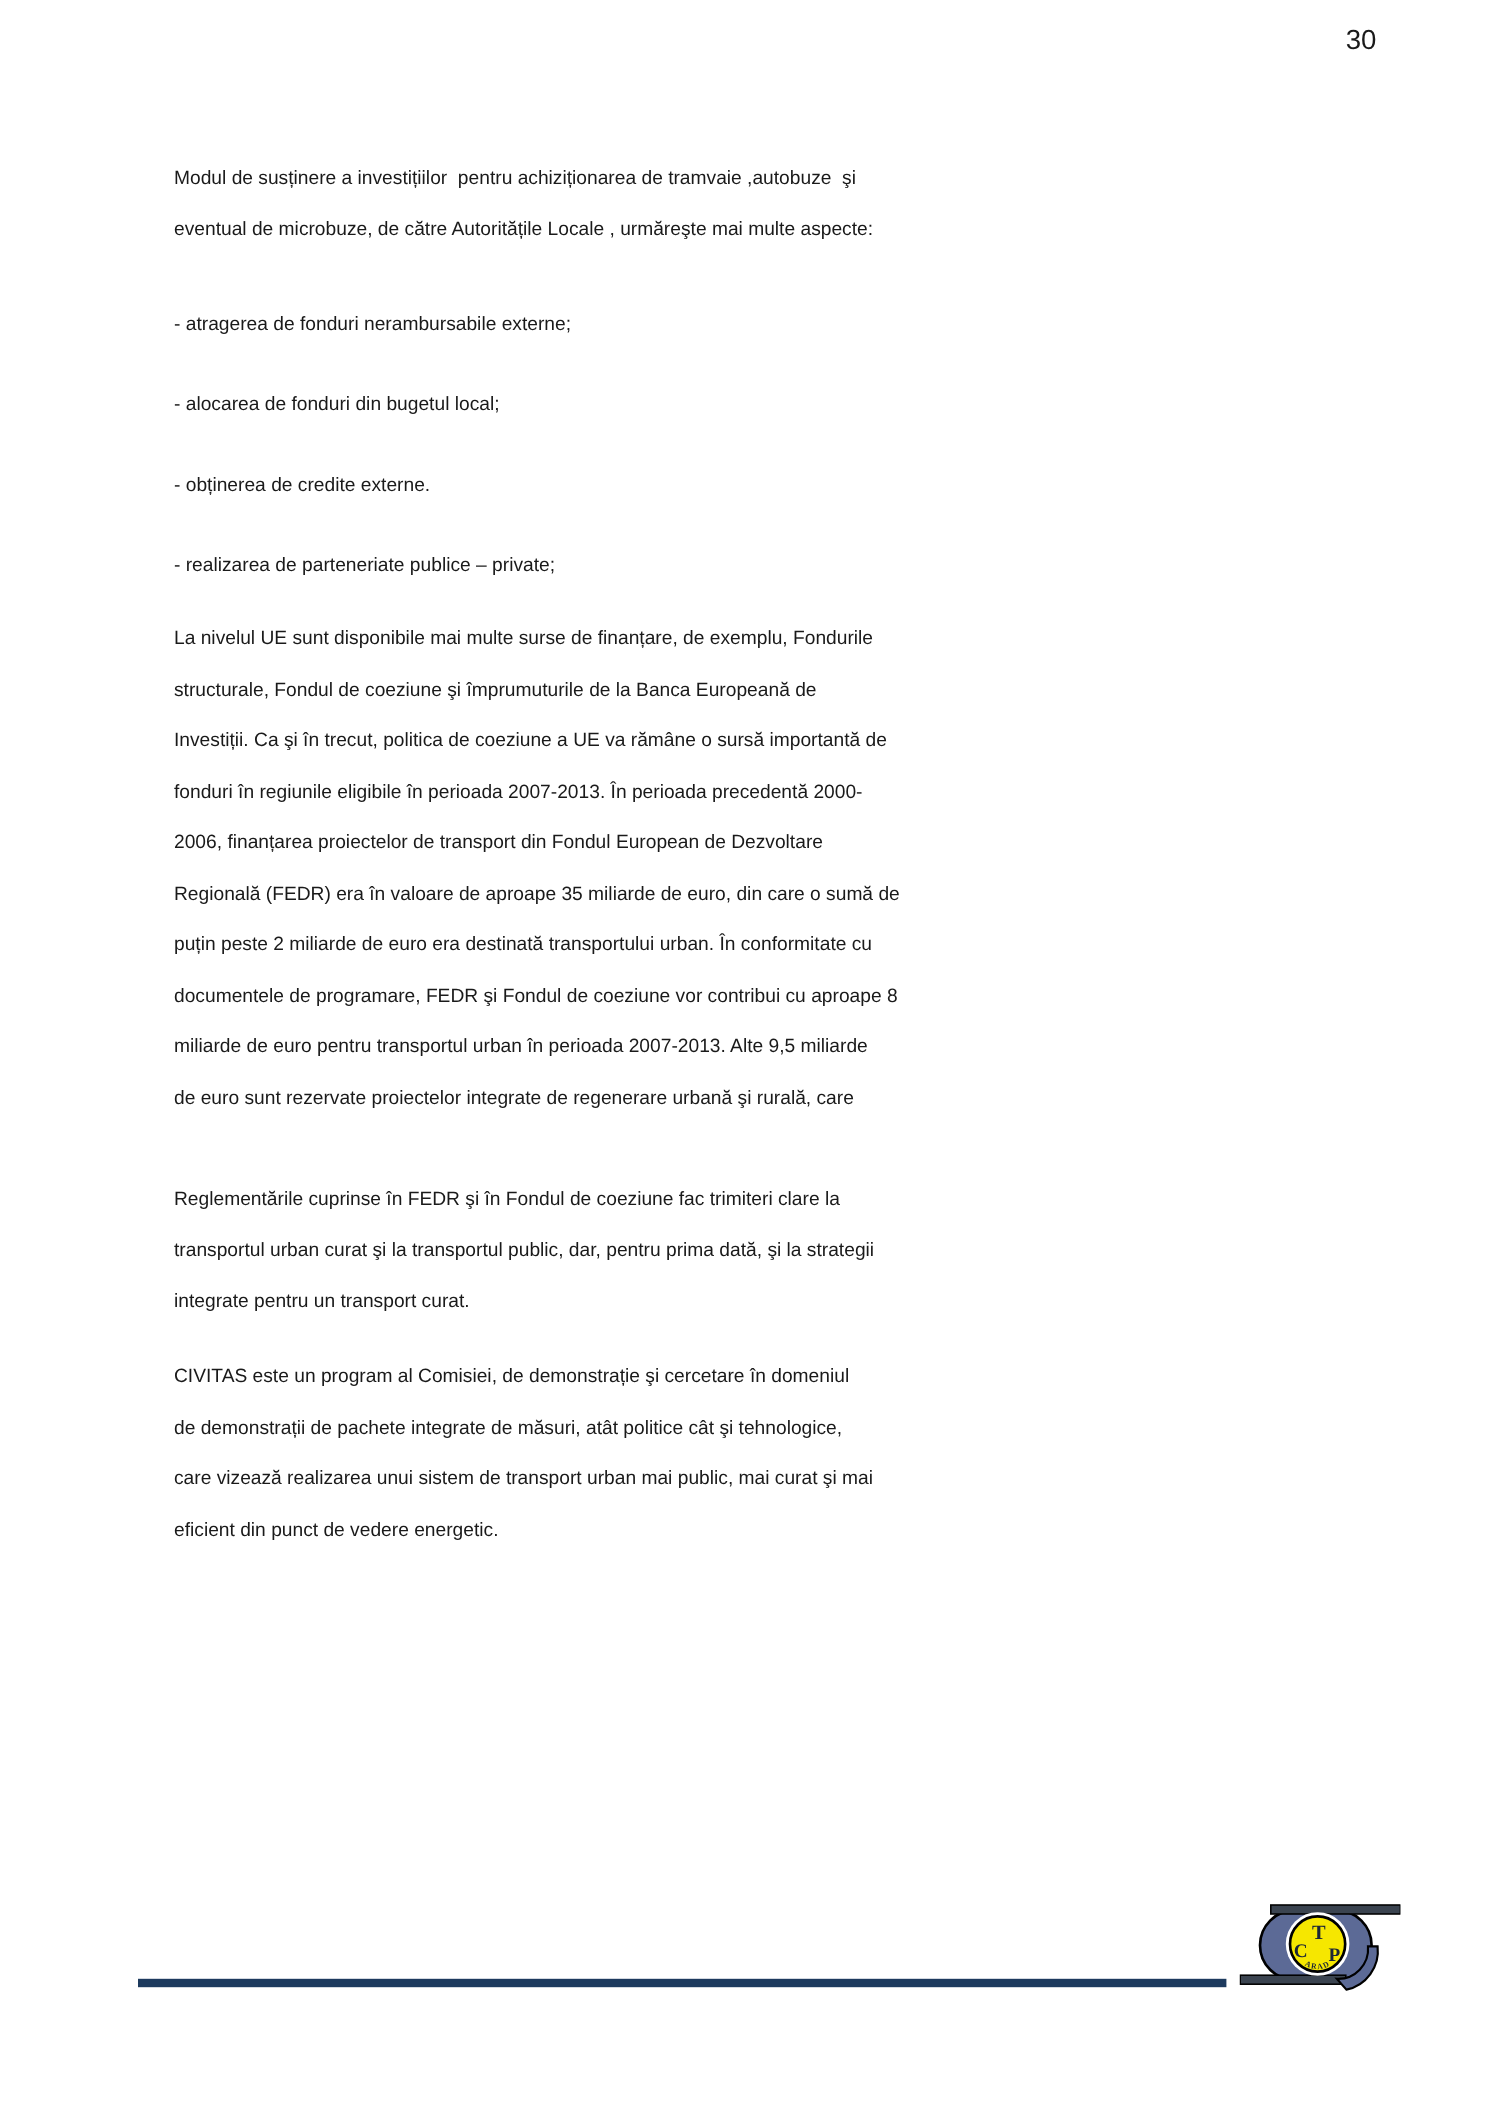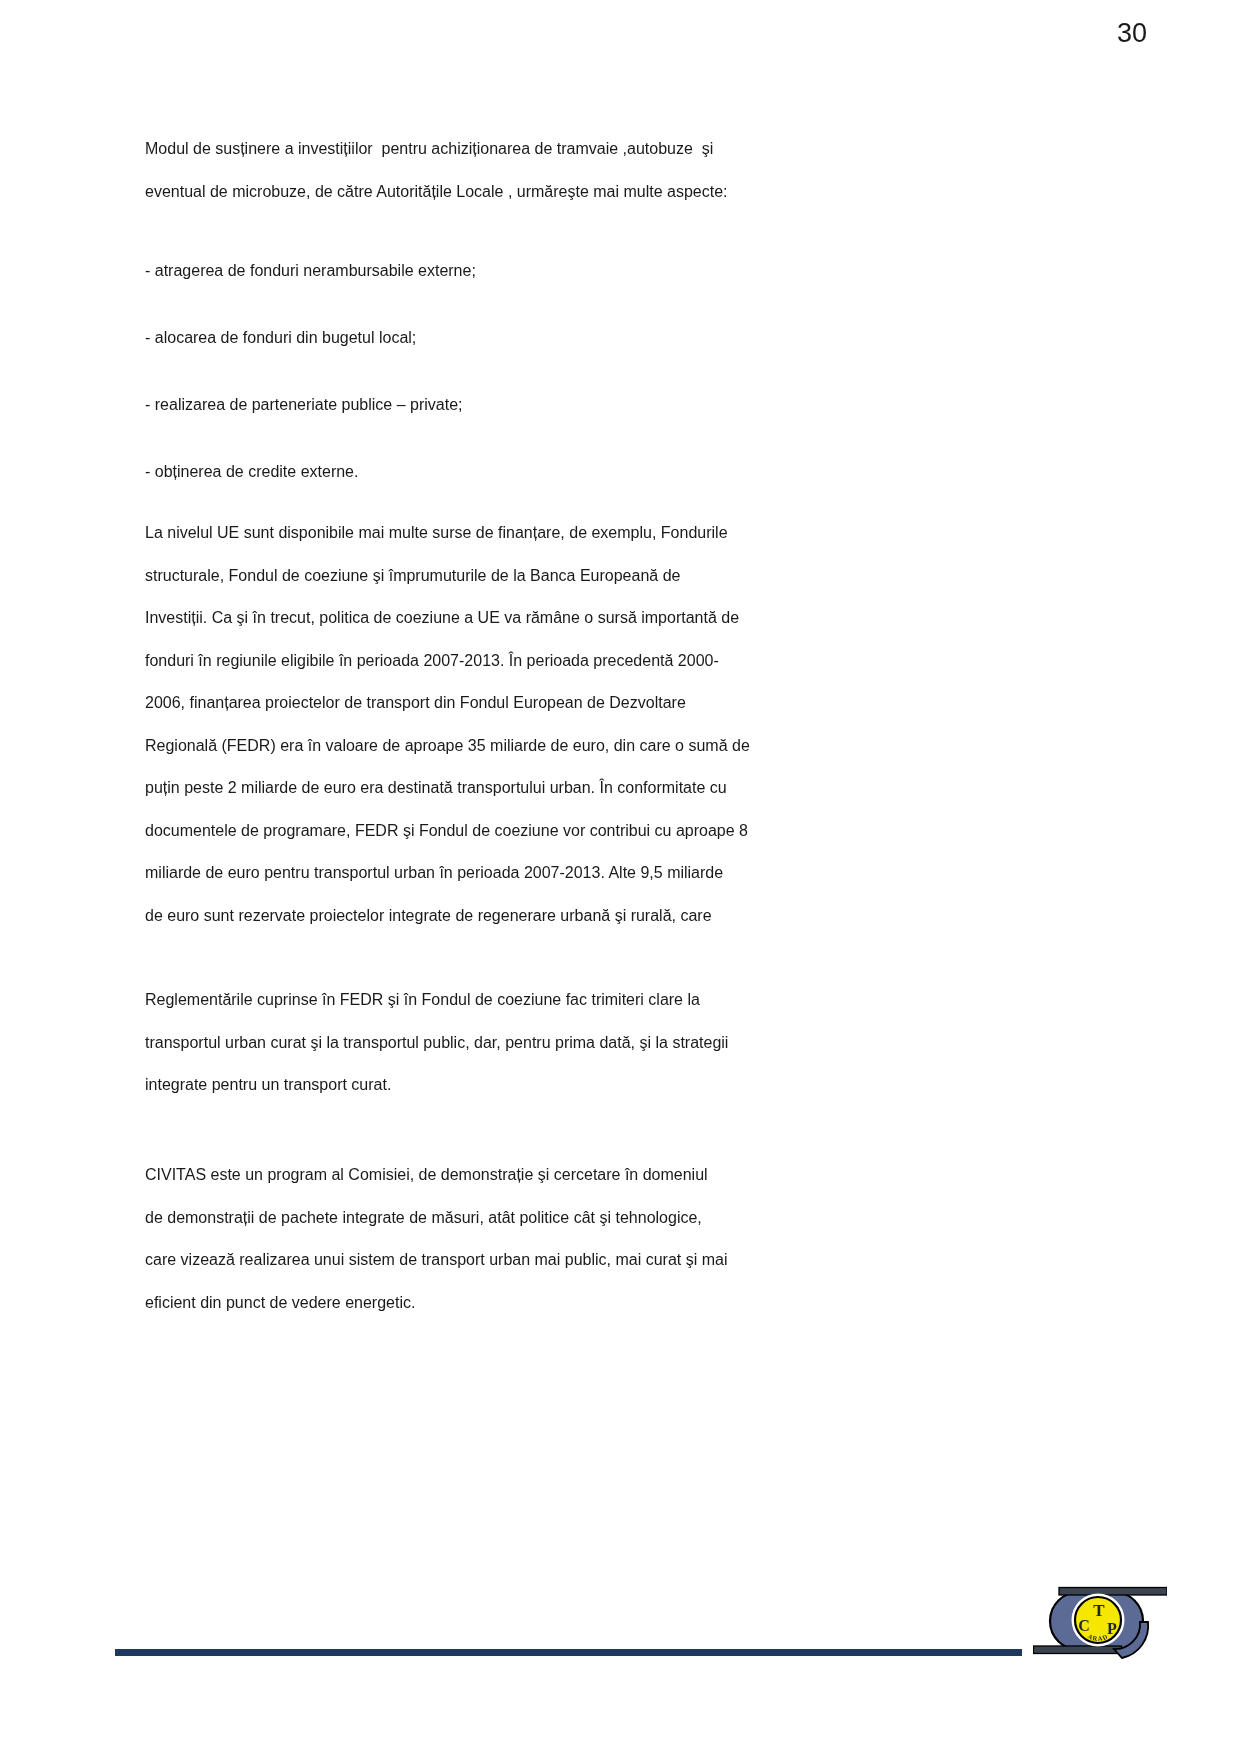--- a/index.html
+++ b/index.html
@@ -9,37 +9,37 @@
     height:1754px;
     background:#ffffff;
     font-family:"Liberation Sans","DejaVu Sans",sans-serif;
     color:#1a1a1a;
     overflow:hidden;
   }
   .pagenum{
     position:absolute;
     top:20px;
     right:94px;
-    font-size:27px;
+    font-size:23px;
     line-height:26px;
   }
   .textblock{
     position:absolute;
     left:145px;
     width:1000px;
     font-size:16px;
     line-height:42.5px;
   }
   .tline{white-space:pre;}
   .bullets .tline{margin-bottom:24.5px;} 
   #intro{top:128px;}
   #bullets{top:250px;}
   #funding{top:512px;}
   #regulations{top:979px;}
-  #civitas{top:1127px;margin-top:27px;}
+  #civitas{top:1127px;}
   .rule{
     position:absolute;
     left:115px;
     top:1649px;
     width:907px;
     height:7px;
   }
   .logo{
     position:absolute;
     left:1033px;
@@ -60,22 +60,22 @@
   <div class="pagenum">30</div>
 
   <div class="textblock" id="intro">
       <div class="tline">Modul de susținere a investițiilor  pentru achiziționarea de tramvaie ,autobuze  şi</div>
       <div class="tline">eventual de microbuze, de către Autoritățile Locale , urmăreşte mai multe aspecte:</div>
     </div>
 
   <div class="textblock bullets" id="bullets">
       <div class="tline">- atragerea de fonduri nerambursabile externe;</div>
       <div class="tline">- alocarea de fonduri din bugetul local;</div>
+      <div class="tline">- obținerea de credite externe.</div>
       <div class="tline">- realizarea de parteneriate publice – private;</div>
-      <div class="tline">- obținerea de credite externe.</div>
     </div>
 
   <div class="textblock" id="funding">
       <div class="tline">La nivelul UE sunt disponibile mai multe surse de finanțare, de exemplu, Fondurile</div>
       <div class="tline">structurale, Fondul de coeziune şi împrumuturile de la Banca Europeană de</div>
       <div class="tline">Investiții. Ca şi în trecut, politica de coeziune a UE va rămâne o sursă importantă de</div>
       <div class="tline">fonduri în regiunile eligibile în perioada 2007-2013. În perioada precedentă 2000-</div>
       <div class="tline">2006, finanțarea proiectelor de transport din Fondul European de Dezvoltare</div>
       <div class="tline">Regională (FEDR) era în valoare de aproape 35 miliarde de euro, din care o sumă de</div>
       <div class="tline">puțin peste 2 miliarde de euro era destinată transportului urban. În conformitate cu</div>

